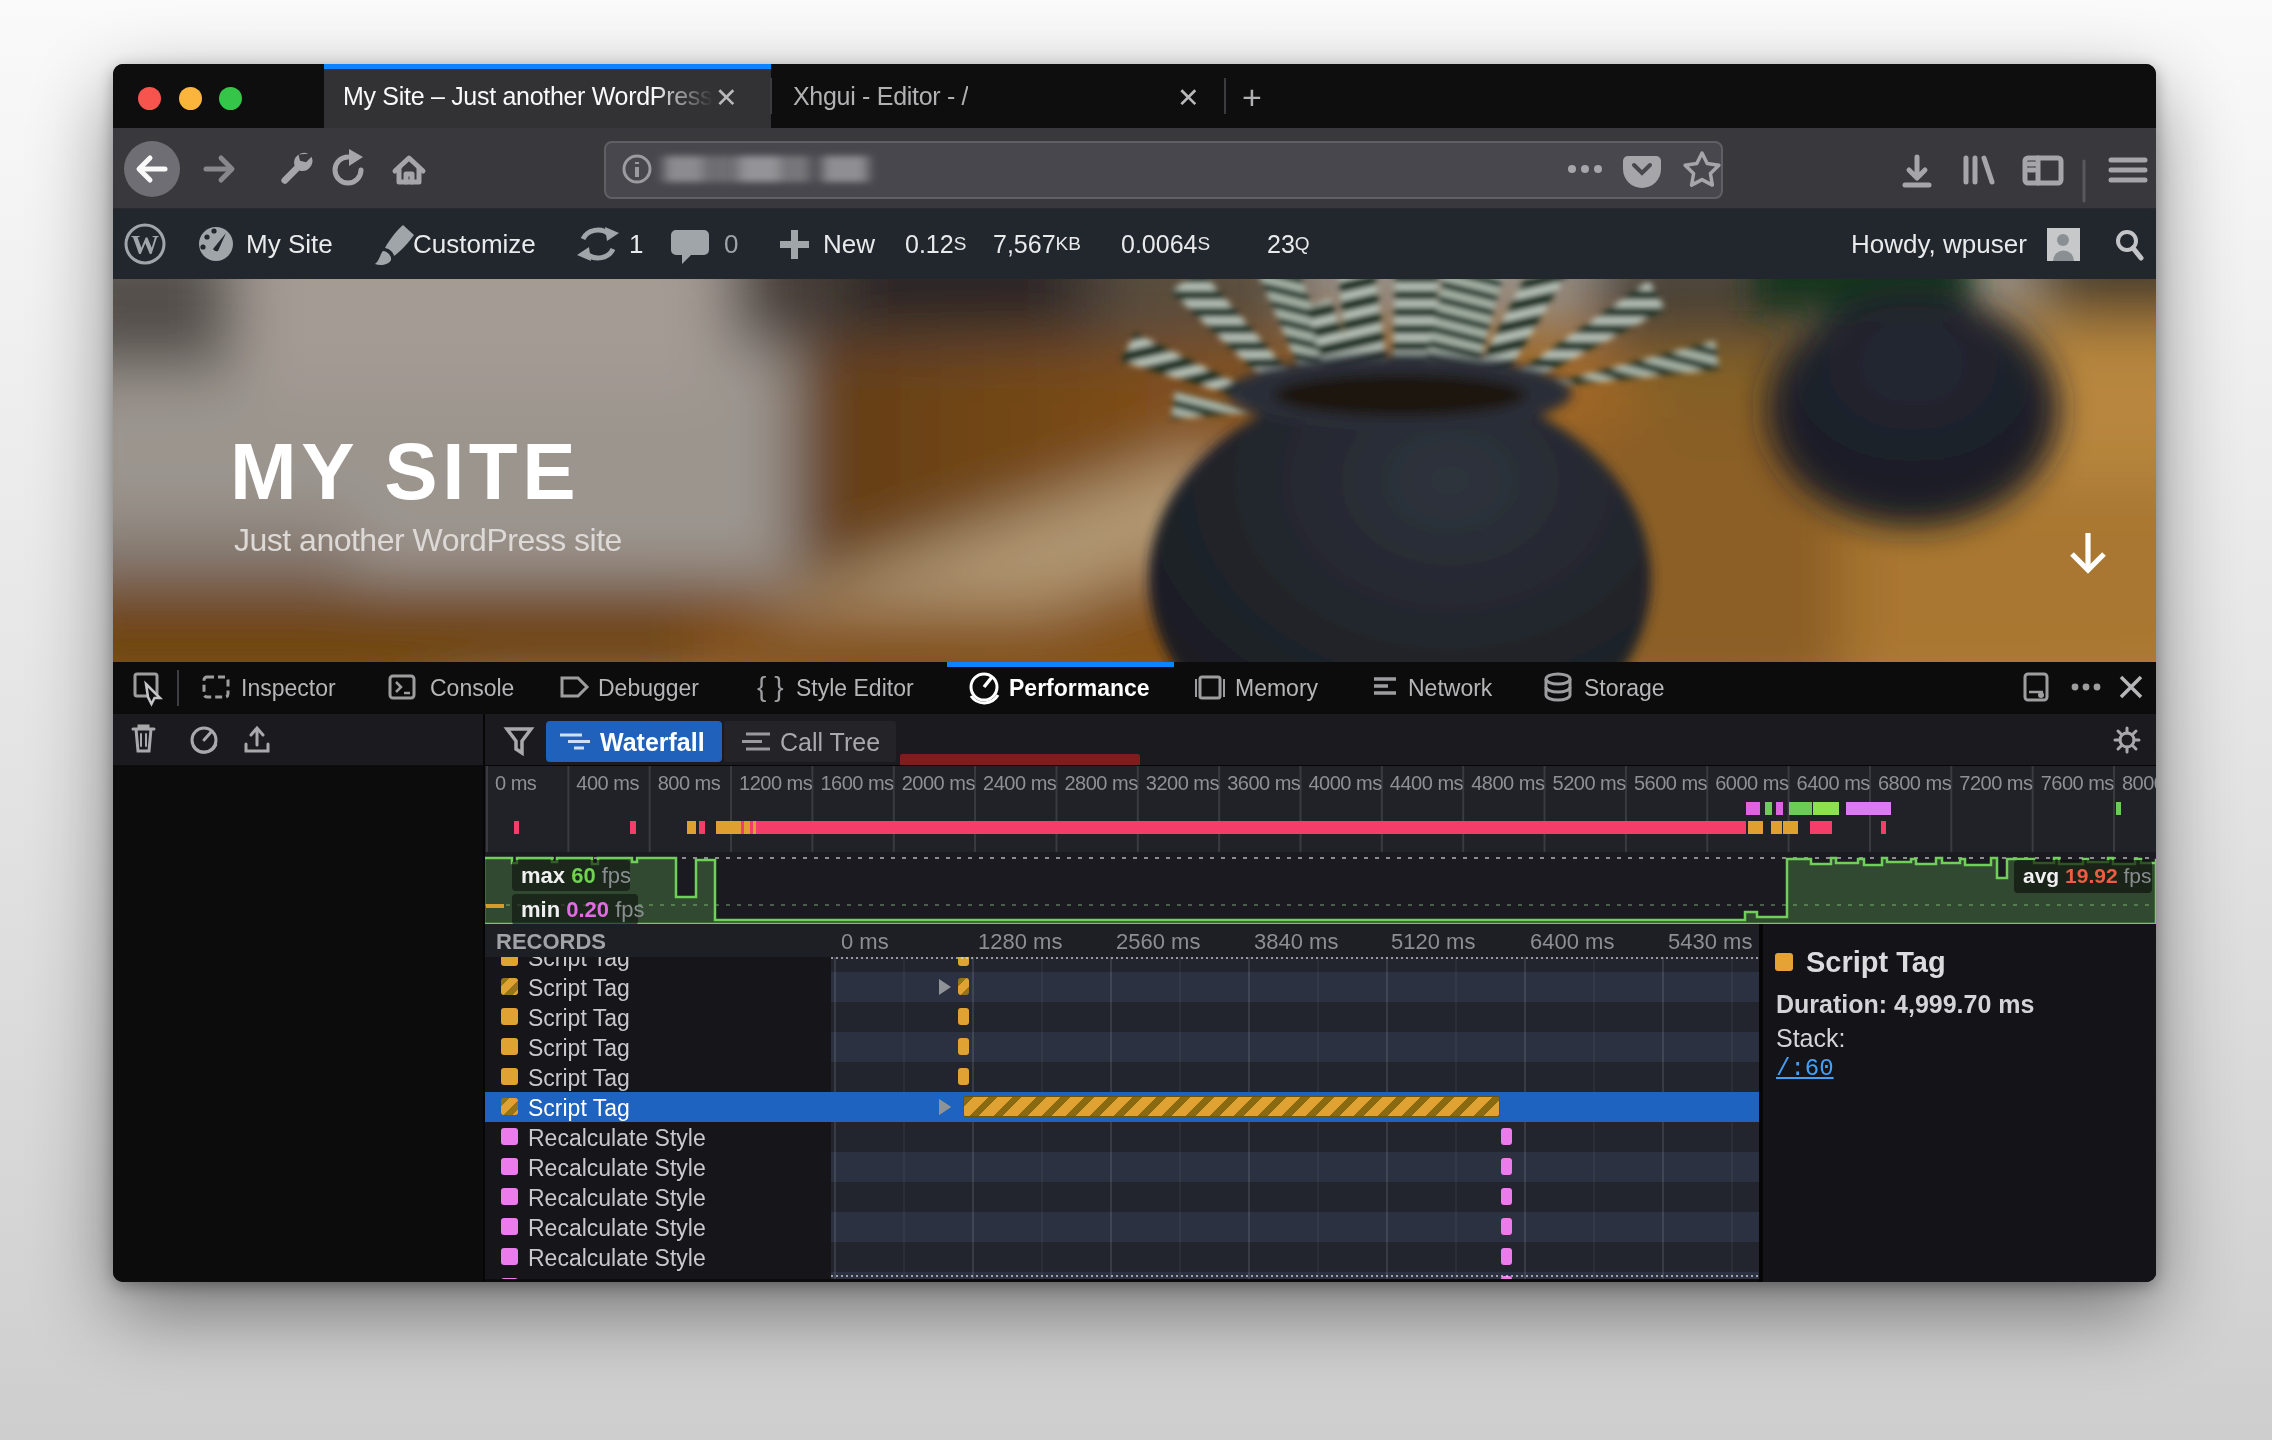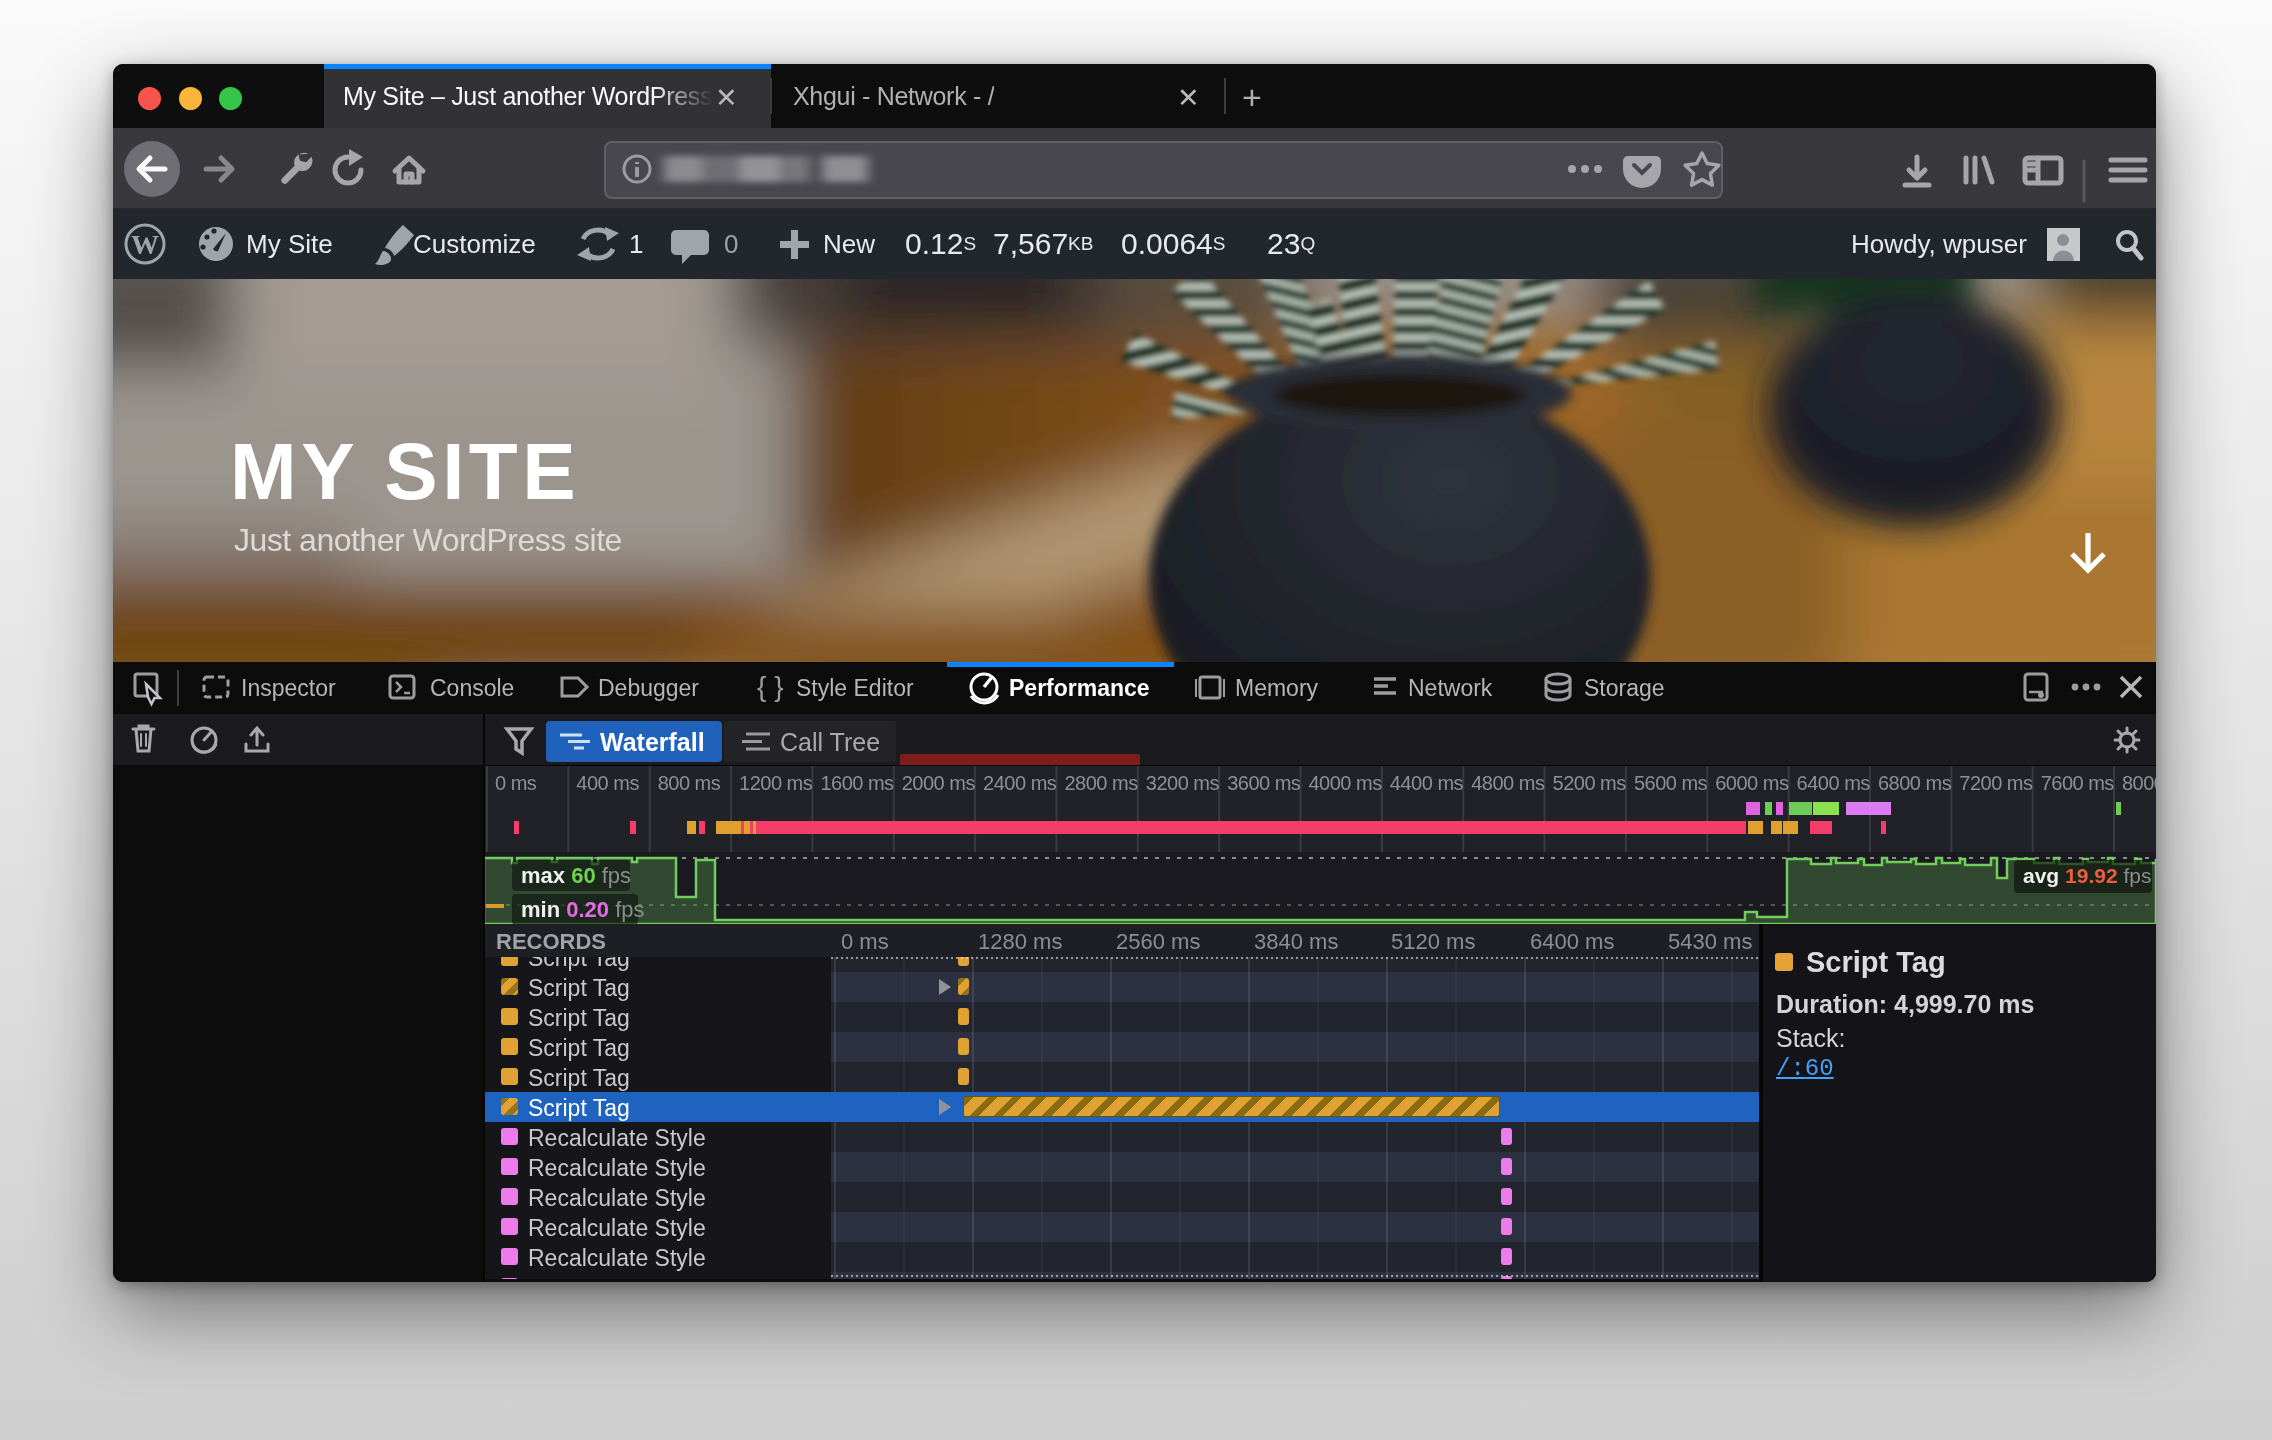--- a/index.html
+++ b/index.html
@@ -22,21 +22,21 @@
 
 
 #navbar { position:absolute; left:0; top:64px; width:100%; height:81px; background:#38383d; border-bottom:1px solid #2a2a2e; }
 #urlbar { position:absolute; left:491px; top:13px; width:1119px; height:58px; background:#47474d;
   border:2px solid #5f5f65; border-radius:8px; }
 
 
 #adminbar { position:absolute; left:0; top:145px; width:100%; height:70px; background:#22272d;
   color:#eef0f1; font-size:26px; }
 #adminbar .it { position:absolute; top:0; height:70px; display:flex; align-items:center; color:#e8eaec; }
-#adminbar .num { font-size:30px;text-align:center; }
+#adminbar .num { font-size:25px;text-align:center; }
 #adminbar .unit { font-size:19px; }
 
 
 #hero { position:absolute; left:0; top:215px; width:100%; height:384px; overflow:hidden; background:#9a938c; }
 #hero h1 { position:absolute; left:117px; top:153px; font-size:80px; font-weight:bold;
   letter-spacing:4.5px; color:#fff; line-height:1; }
 #hero .sub { position:absolute; left:121px; top:245px; font-size:32px; letter-spacing:-0.5px; color:#ddd9d6; line-height:1; }
 
 
 #devtools { position:absolute; left:0; top:598px; width:100%; height:620px; background:#0c0c0d; }
@@ -72,21 +72,21 @@
     <div class="light" style="left:25px; background:#f8544e;"></div>
     <div class="light" style="left:66px; background:#fbb43c;"></div>
     <div class="light" style="left:106px; background:#35c649;"></div>
     <div class="t-active">
       <div class="topline"></div>
       <div class="tabtitle" style="left:19px; width:370px;">My Site – Just another WordPress si</div>
       <div class="fade" style="position:absolute;left:329px;top:5px;width:60px;height:59px;background:linear-gradient(90deg,rgba(50,50,52,0),#323234);"></div>
       <div class="tabx" style="left:391px;">✕</div>
     </div>
     <div class="t2">
-      <div class="tabtitle" style="left:21px; color:#b1b1b3;">Xhgui - Network - /</div>
+      <div class="tabtitle" style="left:21px; color:#b1b1b3;">Xhgui - Editor - /</div>
       <div class="tabx" style="left:405px;">✕</div>
     </div>
     <div class="tdiv" style="left:657px;"></div>
     <div class="tdiv" style="left:1111px;"></div>
     <div class="tabx" style="left:1129px; top:14px; font-size:34px; color:#b1b1b3;">+</div>
   </div>
 
   <div id="navbar">
     <svg width="2043" height="81" style="position:absolute;left:0;top:0;">
       <g fill="none" stroke="#ababaf" stroke-width="4" stroke-linecap="round" stroke-linejoin="round">

